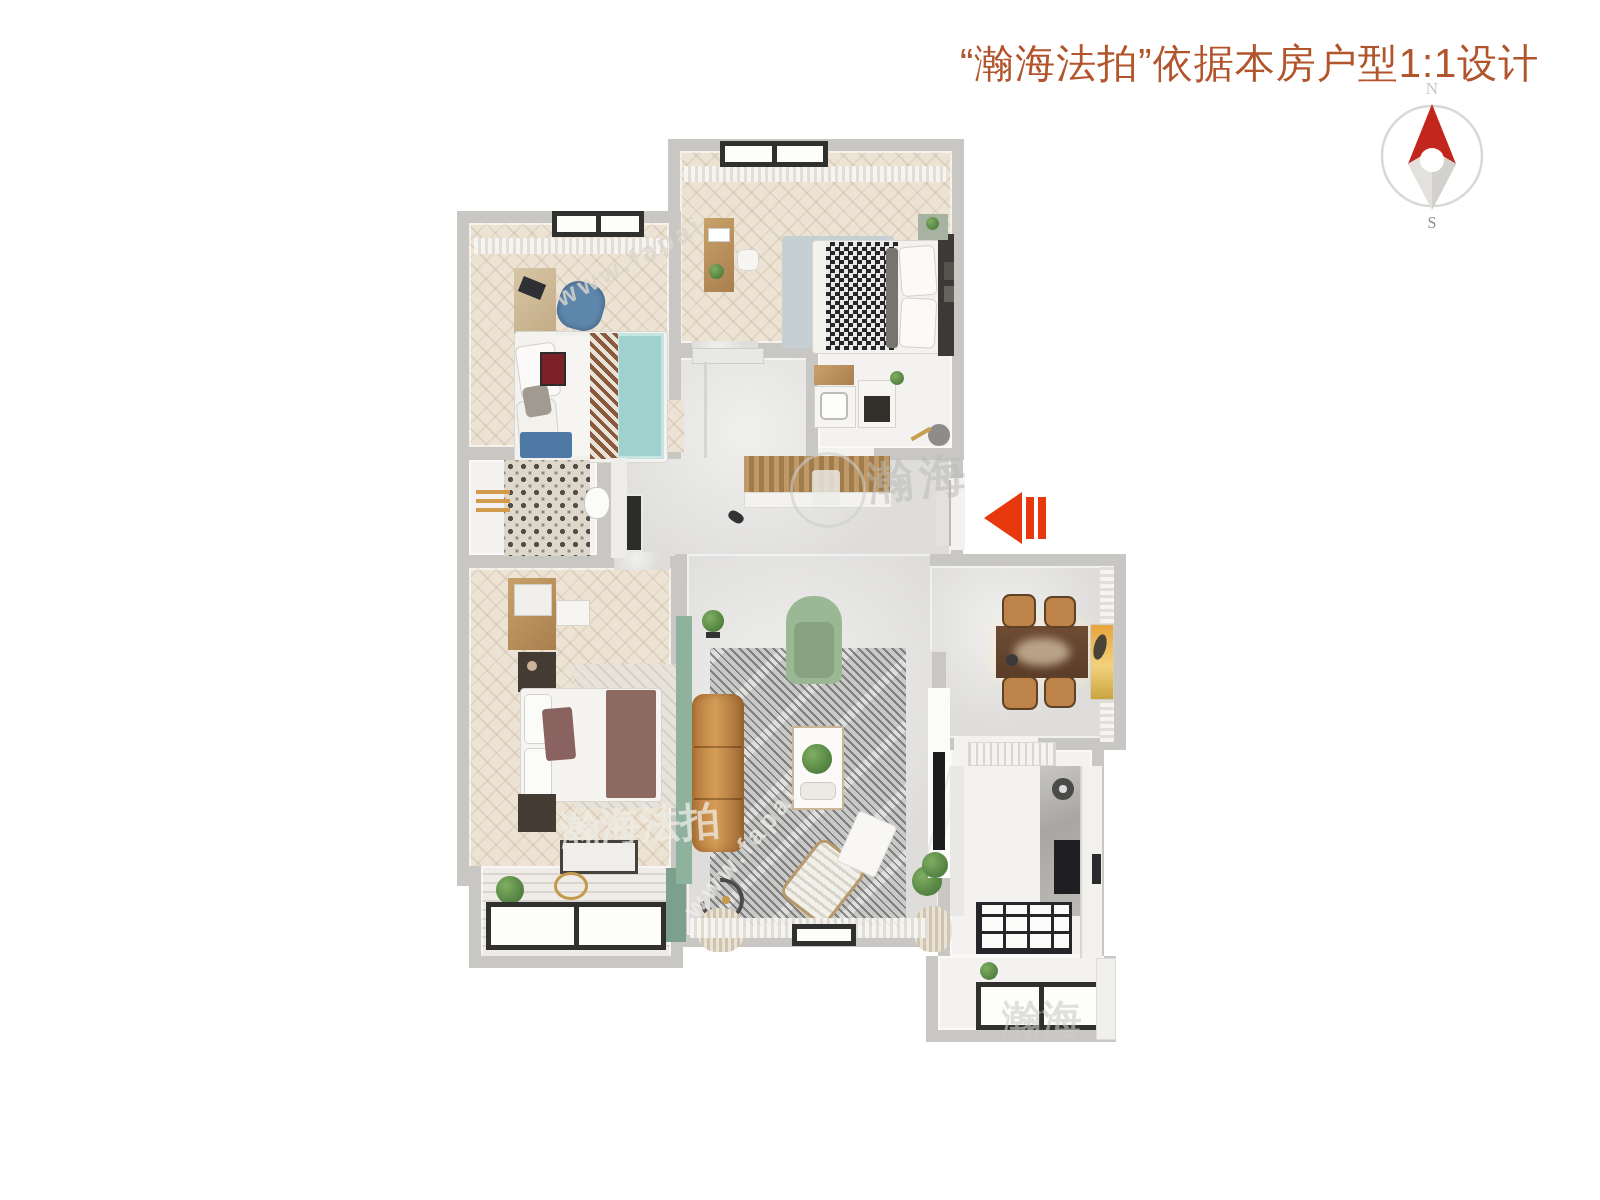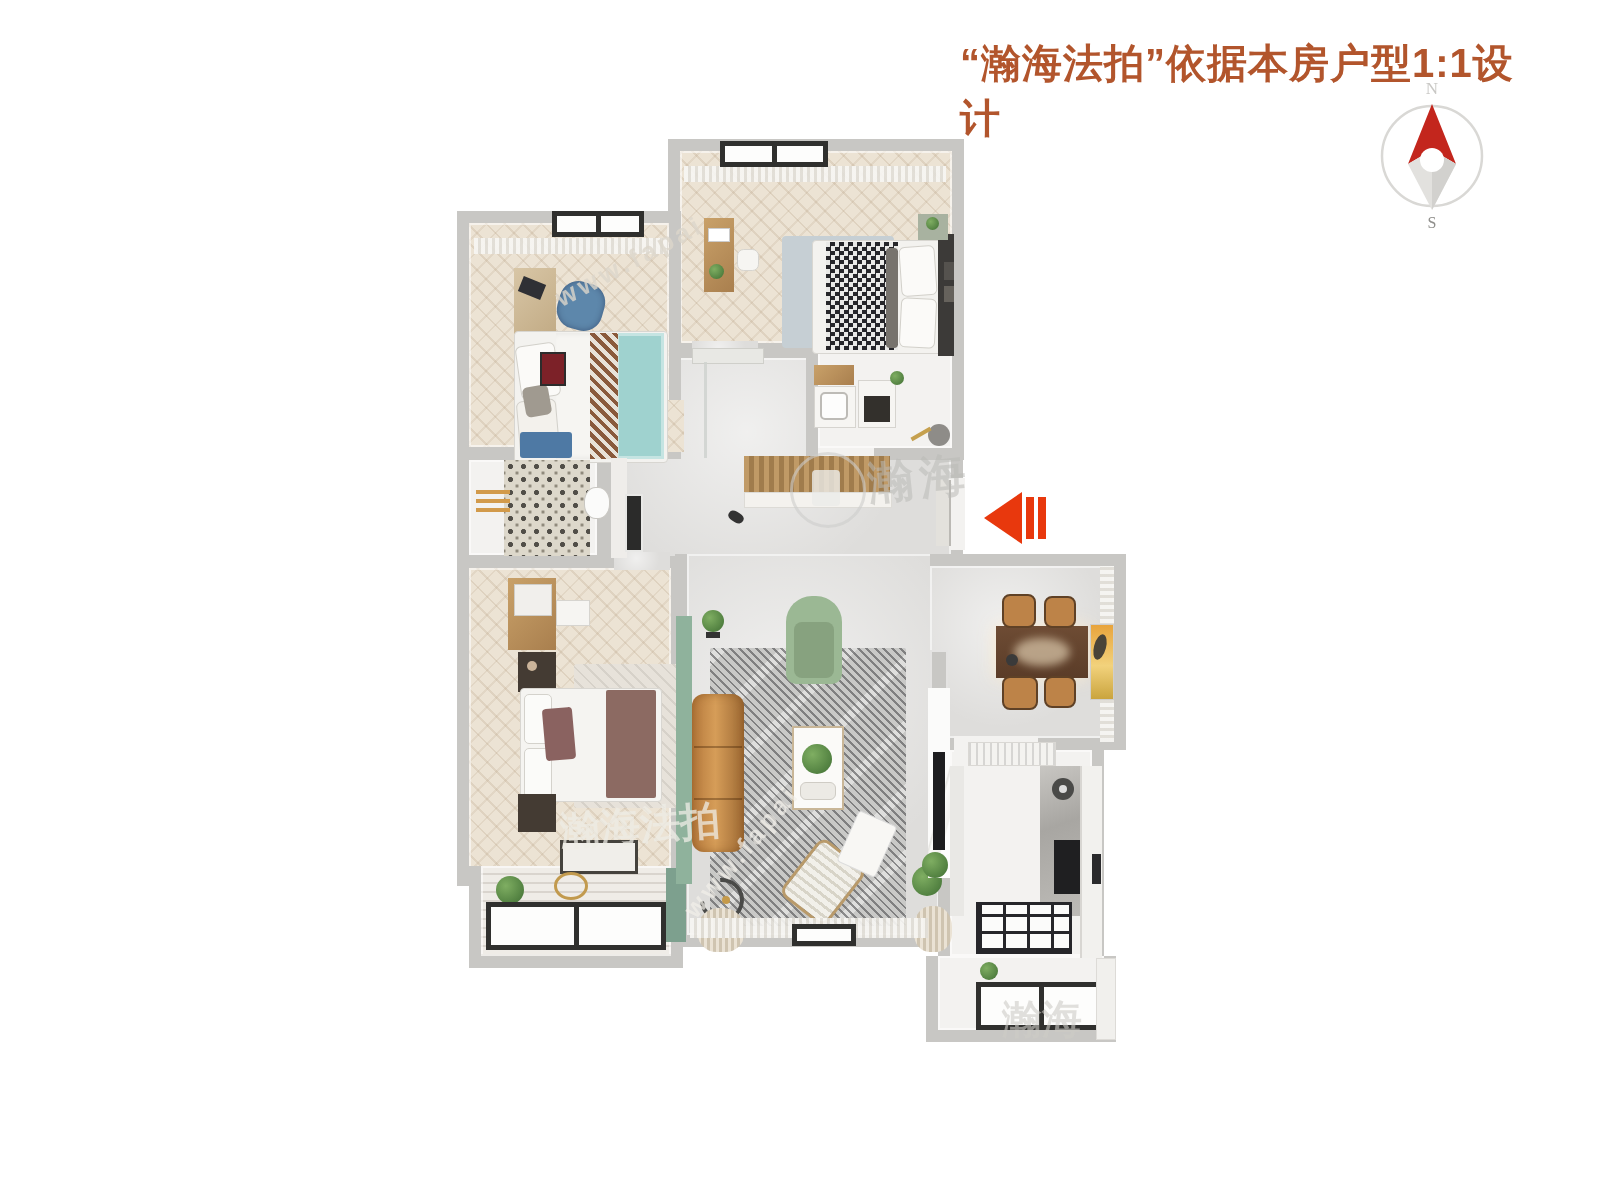--- a/index.html
+++ b/index.html
@@ -32,21 +32,21 @@
                      repeating-linear-gradient(-45deg,rgba(255,255,255,.4) 0 9px,transparent 9px 46px);}
   .check{background:repeating-conic-gradient(#26262a 0 25%,#e9e9e7 0 50%);background-size:9px 9px;}
   .plant{background:radial-gradient(circle at 35% 35%,#7fae62,#3f6e33);border-radius:50%;}
   .basket{background:repeating-linear-gradient(90deg,#eae2d4 0 3px,#cfc4b0 3px 6px);
           border-radius:45% 45% 40% 40%;}
   .toilet{background:#fbfbfa;border:1px solid #c9c7c2;border-radius:45%;box-sizing:border-box;}
   .marble{background:
     linear-gradient(105deg,#fbfbfa 58%,#e6e5e1 60%,#fbfbfa 63%,#f2f1ee 77%,#fefefe 79%),#f9f9f8;}
   .wallseg{background:#c8c7c4;box-shadow:inset 0 0 0 2px rgba(255,255,255,.5);}
   .wm{color:rgba(185,185,183,.55);font-weight:bold;white-space:nowrap;}
-  #title{font-size:40px;font-weight:bold;letter-spacing:1px;}
+  #title{font-size:40px;font-weight:normal;letter-spacing:1px;}
   .sofa{background:linear-gradient(90deg,#b5793c,#d69d58 45%,#9e6a34);border-radius:12px;
         box-shadow:inset 0 0 10px rgba(120,70,20,.5);}
 </style>
 </head>
 <body>
 
 <div id="stage">
 
   <div class="room floor-gray" style="left:599px;top:346px;width:364px;height:222px;border-bottom-width:0;"></div>
   <div class="room floor-gray" style="left:675px;top:554px;width:264px;height:393px;border-top-width:0;border-right-width:0;"></div>

